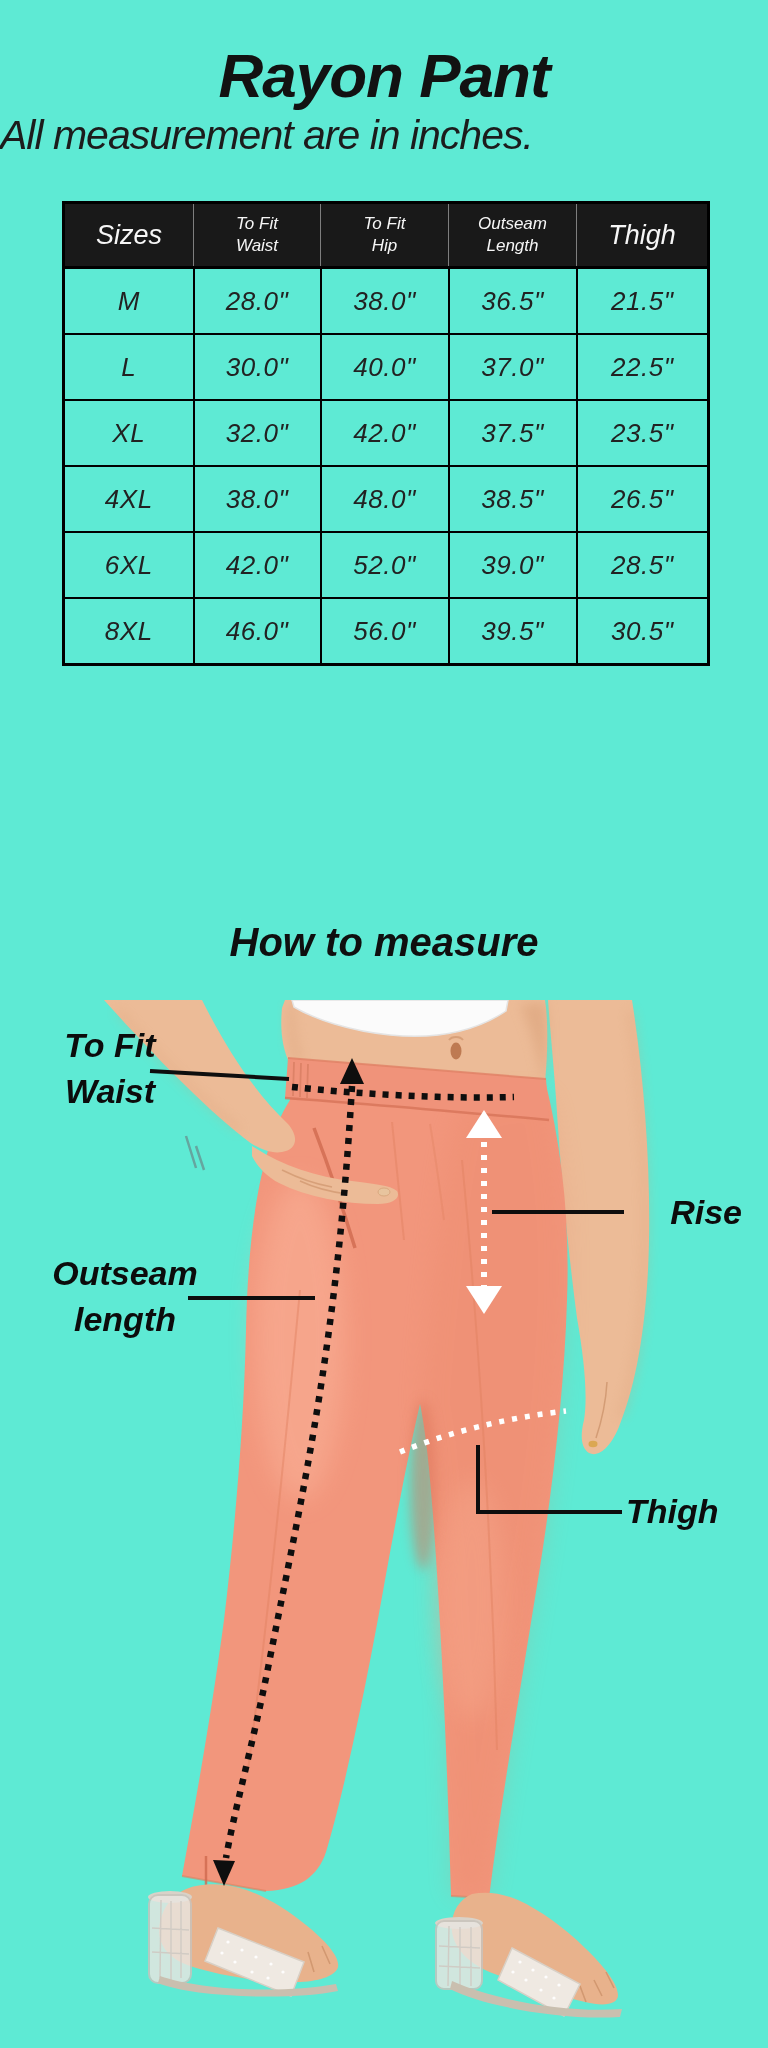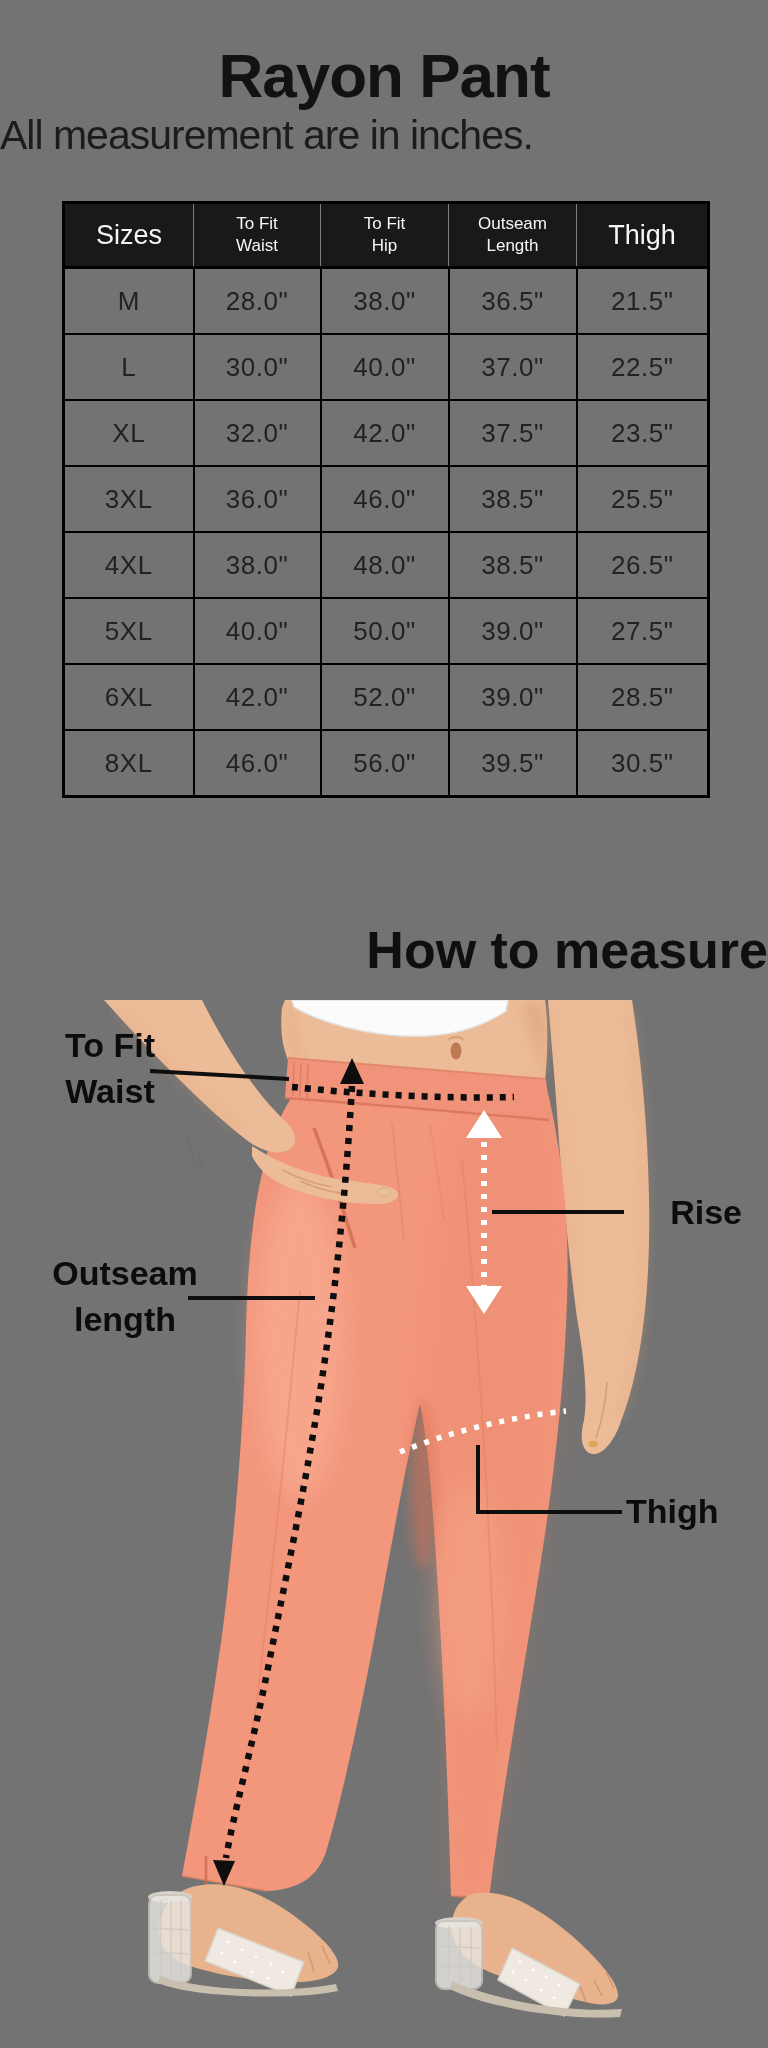--- a/index.html
+++ b/index.html
@@ -1,17 +1,17 @@
 <!DOCTYPE html>
 <html><head>
 <meta charset="utf-8">
 <style>
   html,body{margin:0;padding:0;background:#fff;}
-  .page{position:relative;width:768px;height:2048px;background:#737373;overflow:hidden;
-        font-family:"Liberation Sans",sans-serif;color:#111;}
+  .page{position:relative;width:768px;height:2048px;background:#5eead4;overflow:hidden;
+        font-family:"Liberation Sans",sans-serif;color:#111;font-style:italic;}
 
   
   .title{position:absolute;top:40px;left:0;width:100%;text-align:center;
          font-size:62px;font-weight:bold;letter-spacing:-1px;color:#121212;}
   .subtitle{position:absolute;top:112px;left:0;width:100%;text-align:left;
             font-size:41px;font-weight:400;color:#1c1c1c;letter-spacing:-1px;}
 
   
   .size-table{position:absolute;left:62px;top:201px;border-collapse:collapse;
               table-layout:fixed;border:3px solid #000;}
@@ -22,22 +22,22 @@
         font-size:17px;line-height:22px;border-top:2px solid #000;border-bottom:3px solid #000;
         border-left:1px solid #7e7e7e;border-right:1px solid #7e7e7e;padding:0;}
   .size-table thead th:first-child{border-left:2px solid #ef4444;}
   .size-table thead th:last-child{border-right:2px solid #000;}
   .size-table thead th.big{font-size:27px;}
   .size-table thead th span{display:block;}
   .size-table tbody td{border:2px solid #000;height:64px;text-align:center;
         vertical-align:middle;font-size:26px;color:#222;letter-spacing:0.5px;padding:0;}
 
   
-  .h2m{position:absolute;top:920px;left:0;width:100%;text-align:right;
-       font-size:52px;font-weight:bold;color:#0f0f0f;}
+  .h2m{position:absolute;top:920px;left:0;width:100%;text-align:center;
+       font-size:40px;font-weight:bold;color:#0f0f0f;}
 
   .figure{position:absolute;left:0;top:1000px;width:768px;height:1048px;}
   .figure svg{position:absolute;left:0;top:0;}
   .fig-label{position:absolute;font-weight:bold;color:#0c0c0c;font-size:34px;
              line-height:46px;text-align:center;white-space:nowrap;}
   .lbl-waist{left:28px;top:22px;width:164px;}
   .lbl-rise{left:632px;top:189px;width:110px;text-align:right;}
   .lbl-outseam{left:30px;top:250px;width:190px;}
   .lbl-thigh{left:626px;top:488px;width:130px;text-align:left;}
 </style>
@@ -97,39 +97,25 @@
           <td>22.5"</td>
         </tr>
       <tr>
           <td>XL</td>
           <td>32.0"</td>
           <td>42.0"</td>
           <td>37.5"</td>
           <td>23.5"</td>
         </tr>
       <tr>
-          <td>3XL</td>
-          <td>36.0"</td>
-          <td>46.0"</td>
-          <td>38.5"</td>
-          <td>25.5"</td>
-        </tr>
-      <tr>
           <td>4XL</td>
           <td>38.0"</td>
           <td>48.0"</td>
           <td>38.5"</td>
           <td>26.5"</td>
-        </tr>
-      <tr>
-          <td>5XL</td>
-          <td>40.0"</td>
-          <td>50.0"</td>
-          <td>39.0"</td>
-          <td>27.5"</td>
         </tr>
       <tr>
           <td>6XL</td>
           <td>42.0"</td>
           <td>52.0"</td>
           <td>39.0"</td>
           <td>28.5"</td>
         </tr>
       <tr>
           <td>8XL</td>

